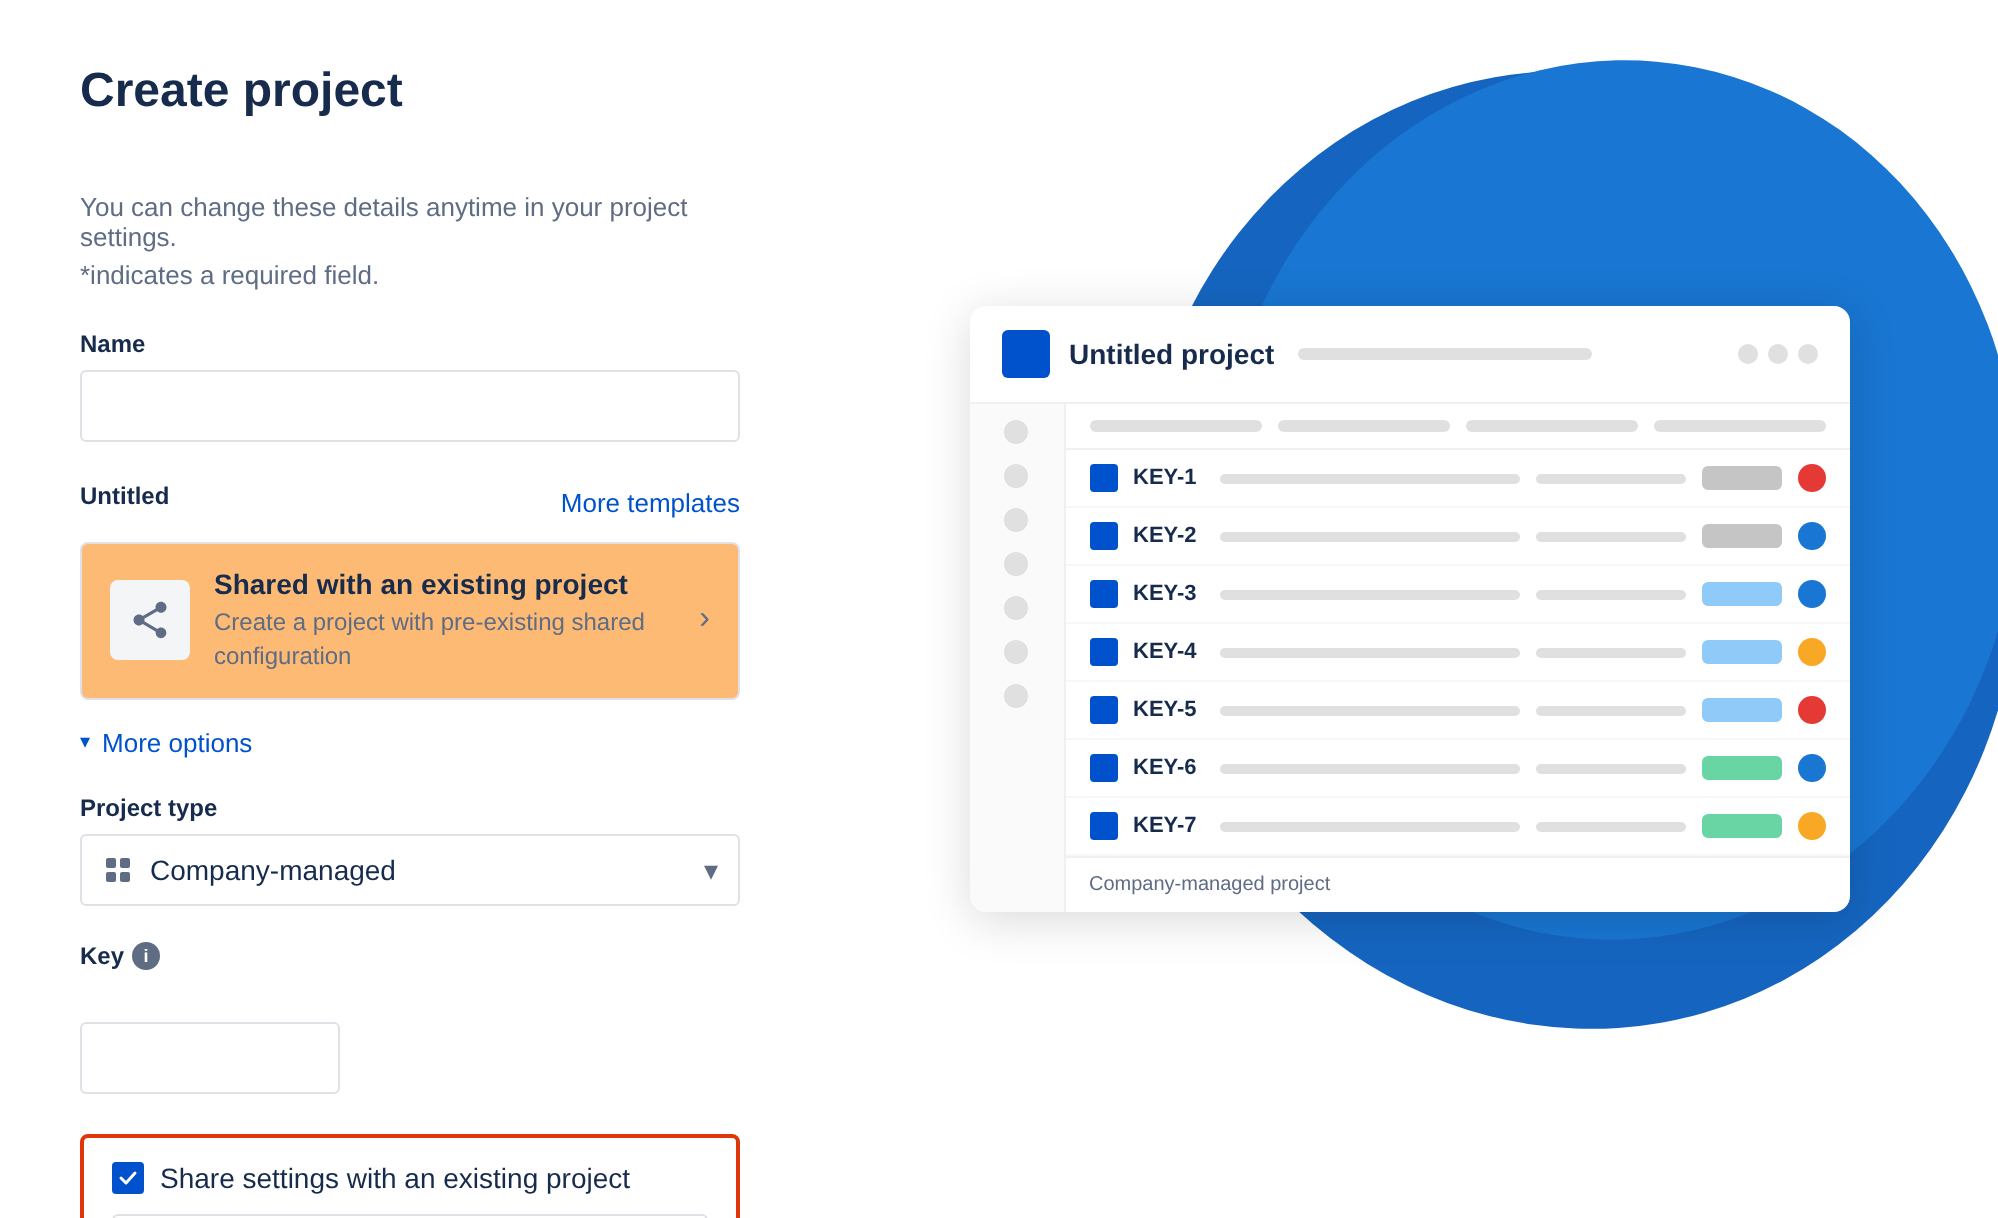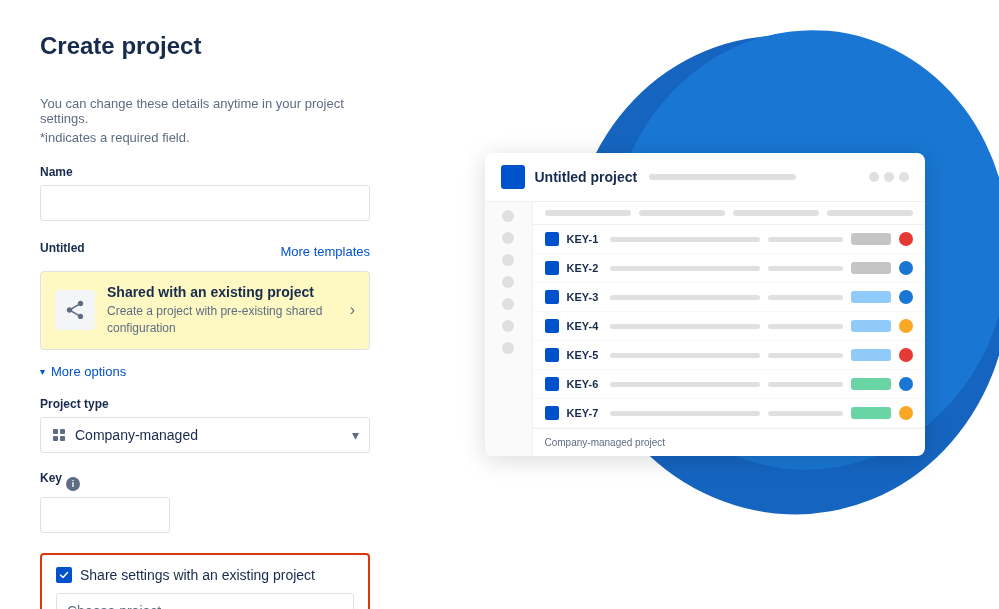--- a/index.html
+++ b/index.html
@@ -78,21 +78,21 @@
     }
 
     .template-card {
       display: flex;
       align-items: center;
       border: 1px solid #dfe1e6;
       border-radius: 4px;
       padding: 12px 14px;
       cursor: pointer;
       margin-bottom: 14px;
-      background: #fef9c3;
+      background: #fdba74;
     }
 
     .template-icon {
       width: 40px;
       height: 40px;
       background: #f4f5f7;
       border-radius: 4px;
       display: flex;
       align-items: center;
       justify-content: center;
@@ -174,23 +174,23 @@
       gap: 8px;
     }
 
     
     .key-section {
       margin-bottom: 20px;
     }
 
     .key-label-row {
       display: flex;
-      align-items: flex-end;
+      align-items: flex-start;
       gap: 4px;
-      margin-bottom: 6px;
+      margin-bottom: 20px;
     }
 
     .info-badge {
       width: 14px;
       height: 14px;
       border-radius: 50%;
       background: #5e6c84;
       color: #fff;
       font-size: 9px;
       display: inline-flex;

